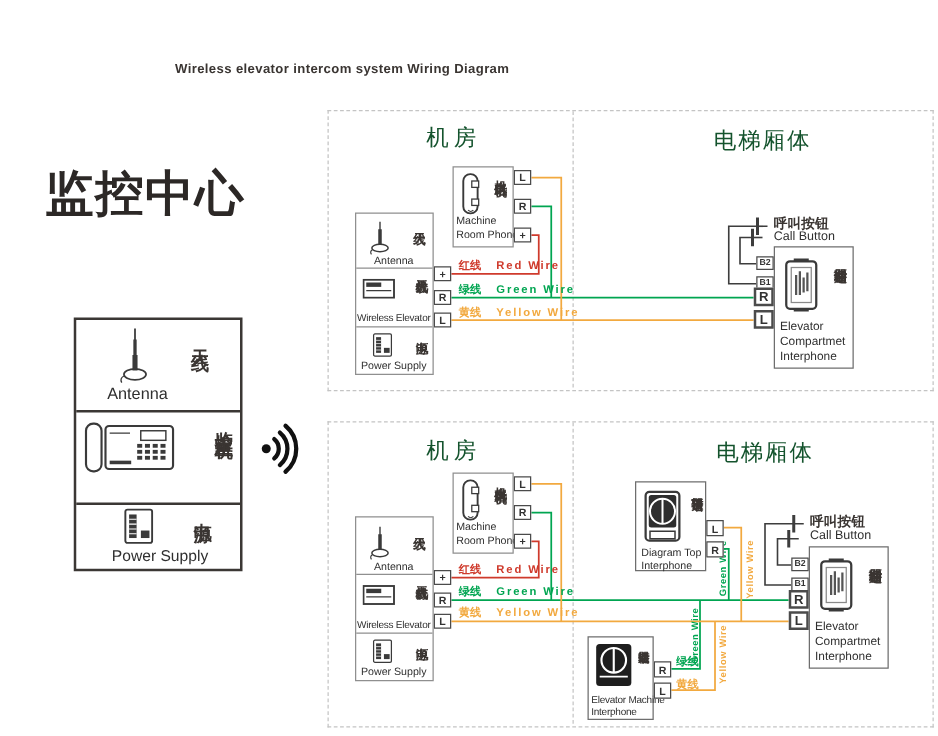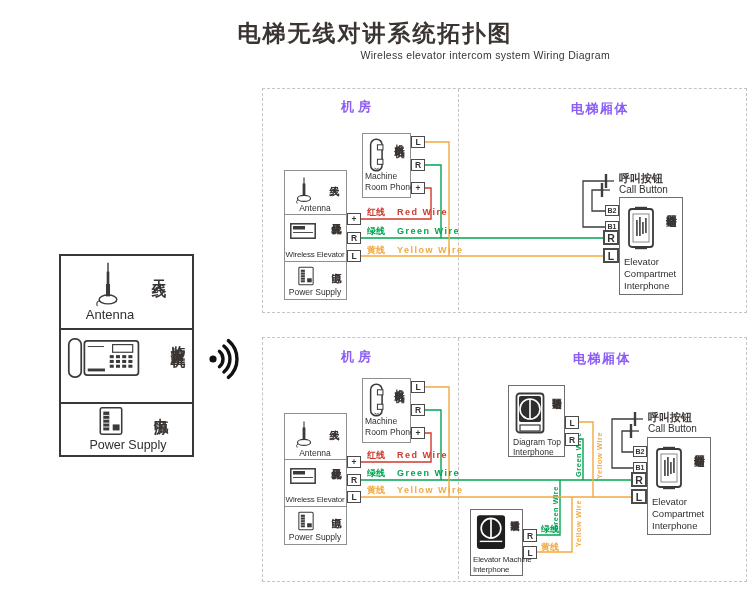--- a/index.html
+++ b/index.html
@@ -1,22 +1,22 @@
 <!DOCTYPE html>
 <html style="--red-wire: #cf3a2c; --green-wire: #00a551; --yellow-wire: #f2a93f; --diagram-line: #3d3d3d; --text: #3a3532; --box-border: #8f8f8f; --dash-border: #c4c4c4;"><head>
 <meta charset="utf-8">
 <style>
   html,body{margin:0;padding:0;background:#fff}
   #stage{position:relative;width:750px;height:589px;background:#fff;overflow:hidden;
          font-family:"Liberation Sans","DejaVu Sans",sans-serif;color:var(--text,#3a3532)}
   .abs{position:absolute}
   .ttl-zh{font-size:23px;font-weight:900;letter-spacing:2px;text-align:center;color:#3a3532}
-  .ttl-en{font-size:10.5px;font-weight:normal;letter-spacing:.3px;text-align:right;color:#3a3532}
+  .ttl-en{font-size:10.5px;font-weight:bold;letter-spacing:.3px;text-align:left;color:#3a3532}
   .big-head{font-size:39px;font-weight:900;letter-spacing:1px;color:#2c2826}
-  .hdr{position:absolute;font-weight:bold;font-size:13px;letter-spacing:4px;color:#8b5cf6;z-index:2}
+  .hdr{position:absolute;font-weight:normal;font-size:18px;letter-spacing:4px;color:#14532d;z-index:2}
   .dashed{position:absolute;border:1px dashed var(--dash-border,#c4c4c4);z-index:0}
   .vdash{position:absolute;border-left:1px dashed var(--dash-border,#c4c4c4);width:0;z-index:0}
   .obox{position:absolute;border:1.5px solid var(--box-border,#8f8f8f);background:#fff;box-sizing:border-box;z-index:2}
   .dkbox{border-color:#6e6e6e}
   .mpanel{position:absolute;border:2px solid #3b3734;background:#fff;box-sizing:border-box;z-index:2}
   .cellline{position:absolute;left:0;right:0;border-top:2px solid #3b3734}
   .cellline-thin{position:absolute;left:0;right:0;border-top:1.5px solid var(--box-border,#8f8f8f)}
   .term{position:absolute;box-sizing:border-box;border:1.5px solid #4b4b4b;background:#fff;display:flex;
         align-items:center;justify-content:center;font-weight:bold;font-size:8.5px;color:#333;z-index:3}
   .term.big{font-size:10.5px;border-width:2px}
@@ -122,23 +122,23 @@
       </symbol>
       <symbol id="sym-waves" viewBox="0 0 46 46">
         <circle cx="7" cy="23" r="3.6" fill="#111"></circle>
         <path d="M13.4,15.3 A10,10 0 0 1 13.4,30.7" fill="none" stroke="#111" stroke-width="3.4" stroke-linecap="round"></path>
         <path d="M17.9,10 A17,17 0 0 1 17.9,36" fill="none" stroke="#111" stroke-width="3.4" stroke-linecap="round"></path>
         <path d="M22.4,4.6 A24,24 0 0 1 22.4,41.4" fill="none" stroke="#111" stroke-width="3.4" stroke-linecap="round"></path>
       </symbol>
     </defs>
   </svg>
 
-  <div class="abs ttl-zh" style="left:140px;top:18px;width:470px">电梯无线对讲系统拓扑图</div>
   <div class="abs ttl-en" style="left:140px;top:49px;width:470px">Wireless elevator intercom system Wiring Diagram</div>
 
+  <div class="abs big-head" style="left:36px;top:128px">监控中心</div>
 
   <div class="dashed" style="left:262px;top:88px;width:483px;height:223px"></div>
   <div class="dashed" style="left:262px;top:337px;width:483px;height:243px"></div>
   <div class="vdash" style="left:458px;top:89px;height:221px"></div>
   <div class="vdash" style="left:458px;top:338px;height:241px"></div>
 
   <div class="hdr" style="left:341px;top:98px">机房</div>
   <div class="hdr" style="left:571px;top:100px;letter-spacing:1.5px">电梯厢体</div>
   <div class="hdr" style="left:341px;top:348px">机房</div>
   <div class="hdr" style="left:573px;top:350px;letter-spacing:1.5px">电梯厢体</div>

